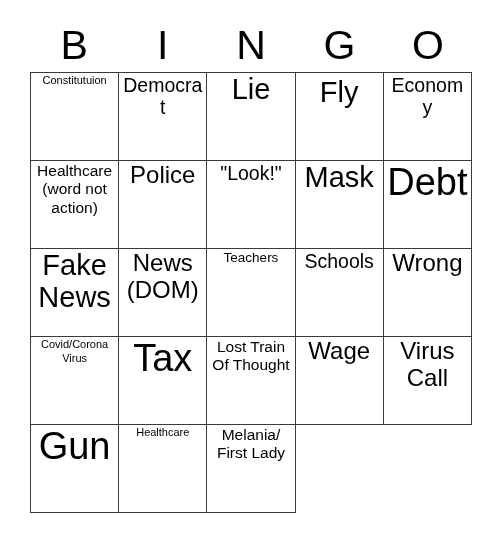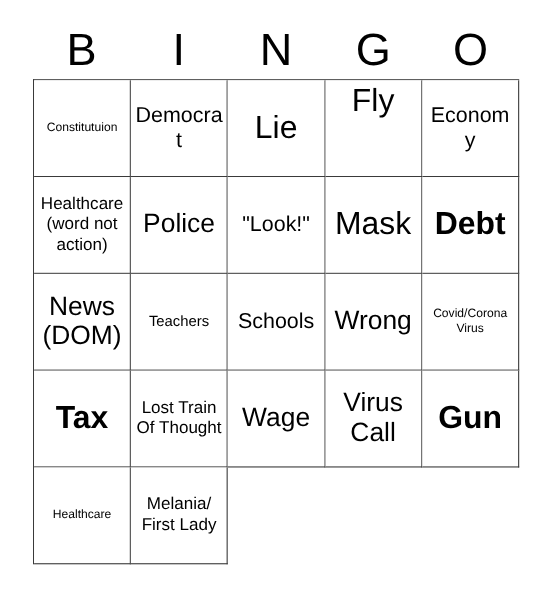--- a/index.html
+++ b/index.html
@@ -58,21 +58,20 @@
     display: grid;
     grid-template-columns: repeat(5, 1fr);
     grid-template-rows: repeat(5, 1fr);
   }
 
   .cell {
     box-sizing: border-box;
     border-right: 1px solid #3a3a3a;
     border-bottom: 1px solid #3a3a3a;
     display: flex;
-    align-items: center;
     justify-content: center;
     padding: 1px 3px;
     overflow: hidden;
     background: #ffffff;
   }
 
   .cell-text {
     display: block;
     width: 100%;
     text-align: center;
@@ -83,21 +82,21 @@
     color: #000000;
   }
 
   
   .fs-xs  { font-size: 11px; line-height: 1.25; }
   .fs-sm  { font-size: 13.5px; line-height: 1.2; }
   .fs-md  { font-size: 15.5px; line-height: 1.18; }
   .fs-lg  { font-size: 19.5px; line-height: 1.14; }
   .fs-xl  { font-size: 24px; line-height: 1.12; }
   .fs-2xl { font-size: 29px; line-height: 1.1; }
-  .fs-3xl { font-size: 29px; line-height: 1.08; font-weight: bold; }
+  .fs-3xl { font-size: 38px; line-height: 1.08; }
 
   
   .align-top { align-items: flex-start; padding-top: 4px; justify-content: center; }
 </style>
 </head>
 <body>
 
 <div id="bingo-card">
 
   <div id="header-row">
@@ -133,20 +132,23 @@
       <div class="cell">
         <span class="cell-text fs-lg">"Look!"</span>
       </div>
       <div class="cell">
         <span class="cell-text fs-2xl">Mask</span>
       </div>
       <div class="cell">
         <span class="cell-text fs-3xl">Debt</span>
       </div>
       <div class="cell">
+        <span class="cell-text fs-2xl">Fake News</span>
+      </div>
+      <div class="cell">
         <span class="cell-text fs-xl">News (DOM)</span>
       </div>
       <div class="cell">
         <span class="cell-text fs-sm">Teachers</span>
       </div>
       <div class="cell">
         <span class="cell-text fs-lg">Schools</span>
       </div>
       <div class="cell">
         <span class="cell-text fs-xl">Wrong</span>

